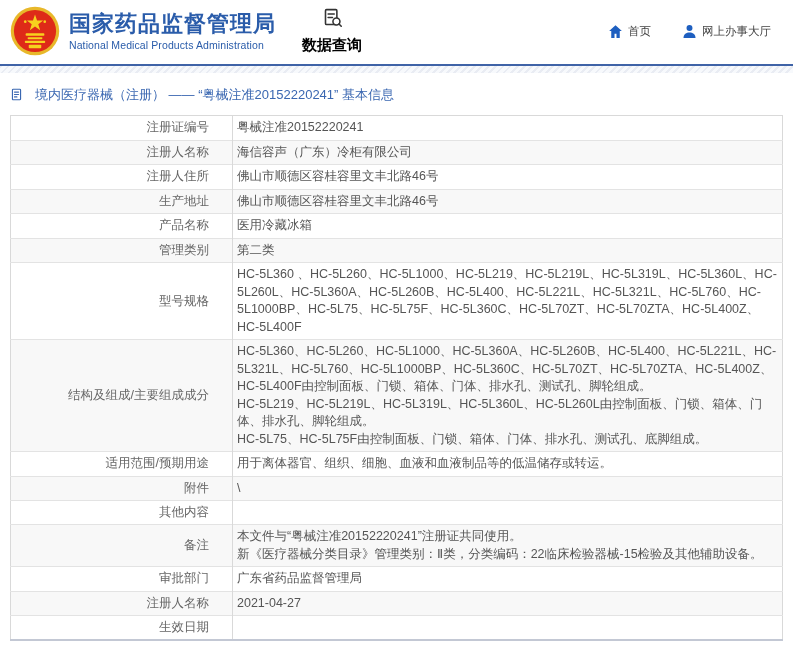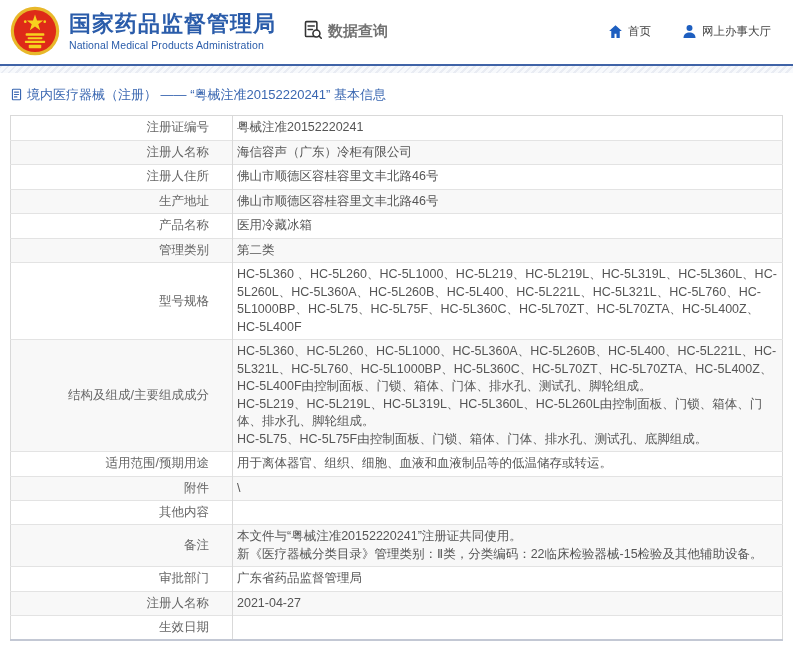--- a/index.html
+++ b/index.html
@@ -35,22 +35,23 @@
     margin-top: 2px;
     letter-spacing: 0.1px;
   }
   .data-query {
     display: flex;
     align-items: center;
     gap: 5px;
     margin-left: 26px;
     font-size: 15px;
     font-weight: bold;
-    color: #737373;
+    color: #000000;
     cursor: pointer;
+    flex-direction: column;
   }
   .spacer { flex: 1; }
   .nav { display: flex; gap: 30px; margin-right: 8px; }
   .nav-item {
     display: flex;
     flex-direction: row;
     align-items: center;
     gap: 4px;
     font-size: 11.5px;
     color: #444;
@@ -62,21 +63,21 @@
   .header-rule { height: 2px; background: #3f63a7; }
   .hatch-band {
     height: 7px;
     background: repeating-linear-gradient(135deg, #e9ecf3 0 2px, #f7f9fc 2px 5px);
   }
 
   
   .breadcrumb {
     display: flex;
     align-items: center;
-    gap: 4px;
+    gap: 12px;
     margin: 13px 10px 11px 10px;
     color: #3a67b1;
     font-size: 13px;
   }
   .breadcrumb svg { flex: 0 0 auto; margin-top: 1px; }
 
   
   .table-wrap { margin: 0 10px 8px 10px; }
   table.info {
     width: 100%;

